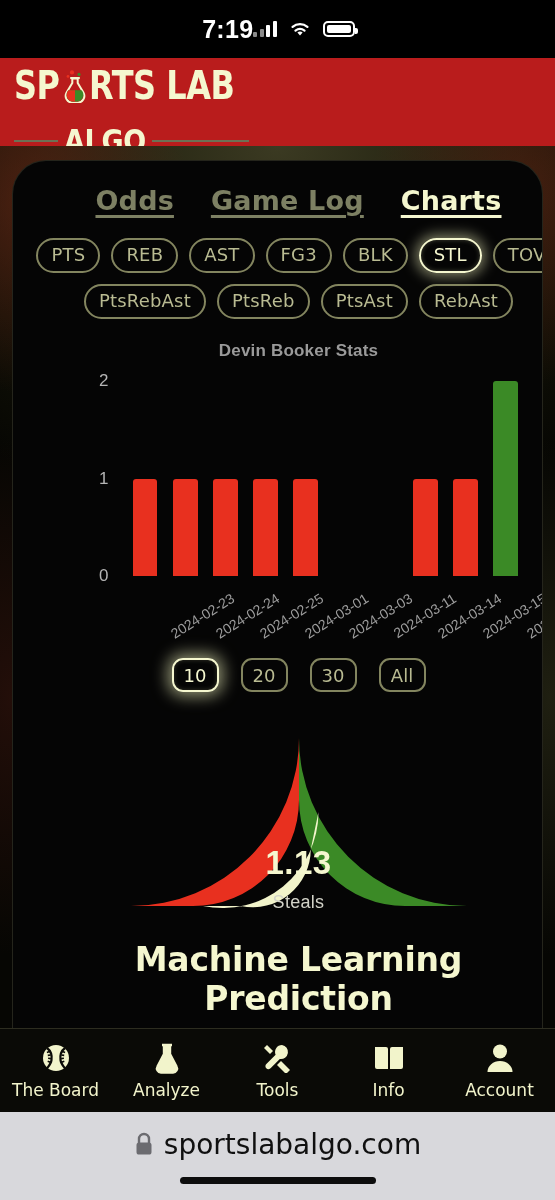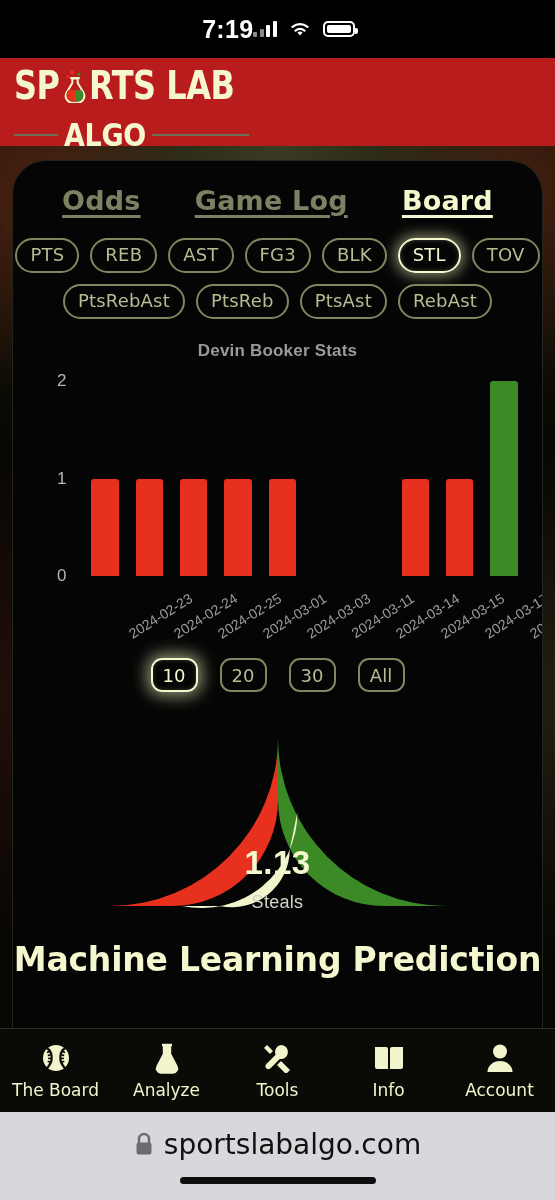--- a/index.html
+++ b/index.html
@@ -41,21 +41,21 @@
   .logo-word{
     font-family:"DejaVu Sans", sans-serif;
     font-size:33px; font-weight:bold; letter-spacing:-.5px;
     color:#F5F7CF; line-height:1;
     transform:scaleY(1.18) scaleX(.97); transform-origin:left center;
   }
   .flask{
     position:relative; width:26px; height:34px; margin:0 1px; top:1px;
   }
   .logo-bottom{
-    display:flex; align-items:center; gap:6px; margin-top:15px; width:235px;
+    display:flex; align-items:center; gap:6px; margin-top:21px; width:235px;
   }
   .rule{ flex:0 0 44px; height:2px; background:#6e7054; }
   .rule.r2{ flex:1; }
   .algo{
     font-family:"DejaVu Sans", sans-serif;
     font-size:27px; font-weight:bold; color:#F5F7CF; line-height:1;
     transform:scaleY(1.2); letter-spacing:-.3px;
   }
 
   
@@ -75,20 +75,21 @@
       radial-gradient(ellipse 30% 40% at 99% 60%,rgba(90,90,50,.30),transparent 70%);
   }
   .card{
     position:absolute; top:14px; left:12px; width:531px; height:898px;
     background:#050505;
     border-radius:34px 34px 0 0;
     border:1px solid rgba(150,150,110,.22);
     border-bottom:none;
     overflow:hidden;
     z-index:2;
+    padding-left:42px;
   }
 
   
   .tabs{
     display:flex; justify-content:space-around; align-items:center;
     padding:24px 22px 0 22px;
   }
   .tab{
     font-family:"DejaVu Sans", sans-serif;
     font-size:27px; font-weight:bold;
@@ -247,21 +248,21 @@
     <span class="rule r2"></span>
   </div>
 </div>
 
 <div class="stage">
   <div class="card">
 
     <div class="tabs">
       <div class="tab">Odds</div>
       <div class="tab">Game Log</div>
-      <div class="tab active">Board</div>
+      <div class="tab active">Charts</div>
     </div>
 
     <div class="pillrow">
       <div class="pill">PTS</div>
       <div class="pill">REB</div>
       <div class="pill">AST</div>
       <div class="pill">FG3</div>
       <div class="pill">BLK</div>
       <div class="pill sel">STL</div>
       <div class="pill">TOV</div>

